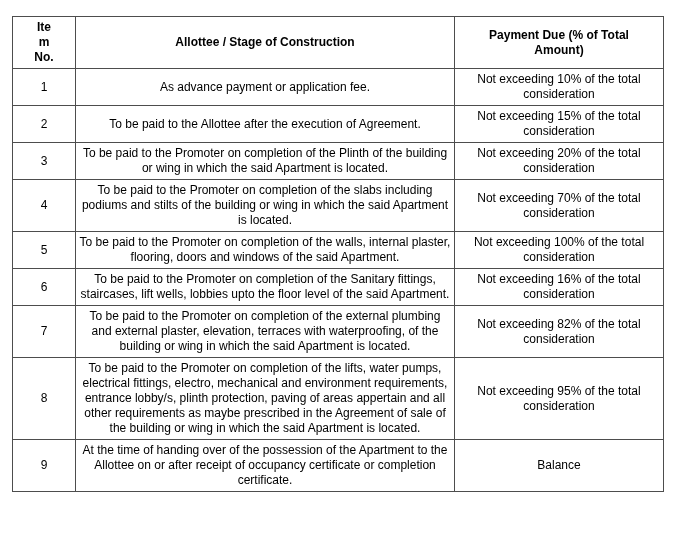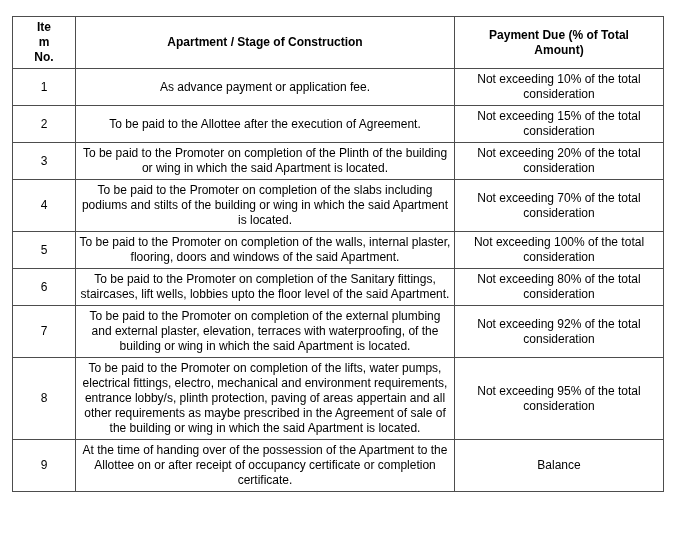--- a/index.html
+++ b/index.html
@@ -47,21 +47,21 @@
 <div class="doc">
   <table class="schedule">
     <colgroup>
       <col class="c-item">
       <col class="c-milestone">
       <col class="c-payment">
     </colgroup>
     <thead>
       <tr>
         <th>Item No.</th>
-        <th>Apartment / Stage of Construction</th>
+        <th>Allottee / Stage of Construction</th>
         <th>Payment Due (% of Total Amount)</th>
       </tr>
     </thead>
     <tbody id="table-body">
         <tr>
           <td>1</td>
           <td>As advance payment or application fee.</td>
           <td>Not exceeding 10% of the total consideration</td>
         </tr>
         <tr>
@@ -80,26 +80,26 @@
           <td>Not exceeding 70% of the total consideration</td>
         </tr>
         <tr>
           <td>5</td>
           <td>To be paid to the Promoter on completion of the walls, internal plaster, flooring, doors and windows of the said Apartment.</td>
           <td>Not exceeding 100% of the total consideration</td>
         </tr>
         <tr>
           <td>6</td>
           <td>To be paid to the Promoter on completion of the Sanitary fittings, staircases, lift wells, lobbies upto the floor level of the said Apartment.</td>
-          <td>Not exceeding 80% of the total consideration</td>
+          <td>Not exceeding 16% of the total consideration</td>
         </tr>
         <tr>
           <td>7</td>
           <td>To be paid to the Promoter on completion of the external plumbing and external plaster, elevation, terraces with waterproofing, of the building or wing in which the said Apartment is located.</td>
-          <td>Not exceeding 92% of the total consideration</td>
+          <td>Not exceeding 82% of the total consideration</td>
         </tr>
         <tr>
           <td>8</td>
           <td>To be paid to the Promoter on completion of the lifts, water pumps, electrical fittings, electro, mechanical and environment requirements, entrance lobby/s, plinth protection, paving of areas appertain and all other requirements as maybe prescribed in the Agreement of sale of the building or wing in which the said Apartment is located.</td>
           <td>Not exceeding 95% of the total consideration</td>
         </tr>
         <tr>
           <td>9</td>
           <td>At the time of handing over of the possession of the Apartment to the Allottee on or after receipt of occupancy certificate or completion certificate.</td>
           <td>Balance</td>

